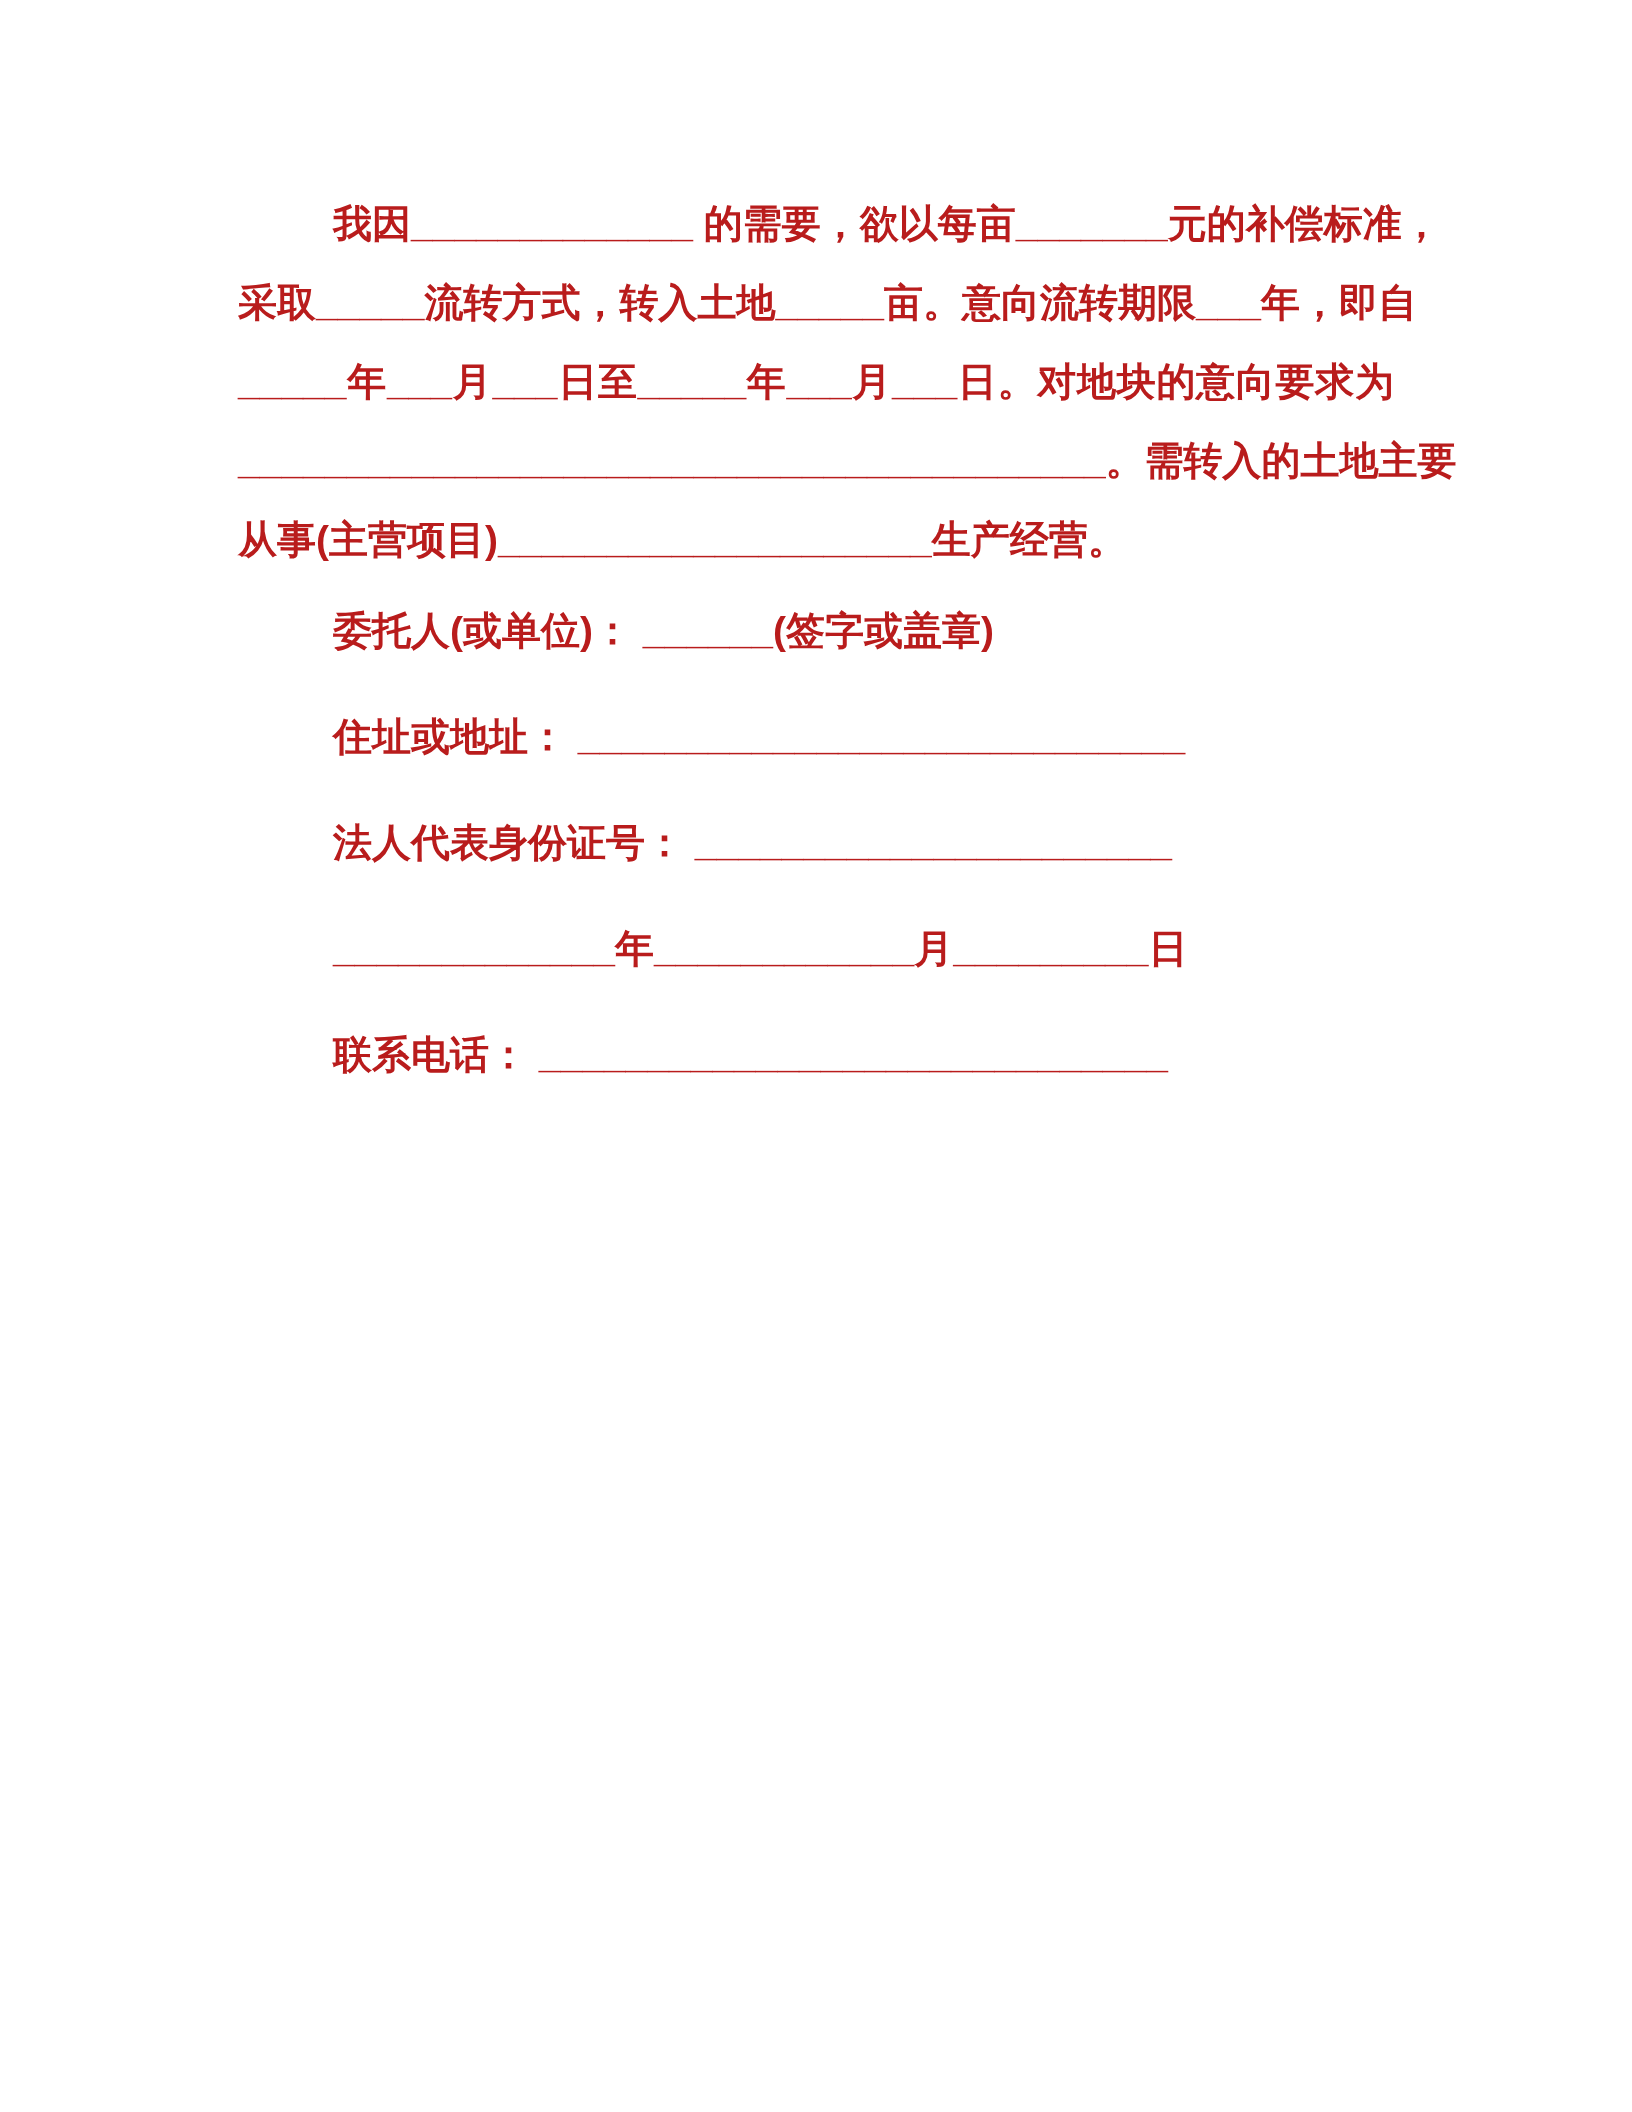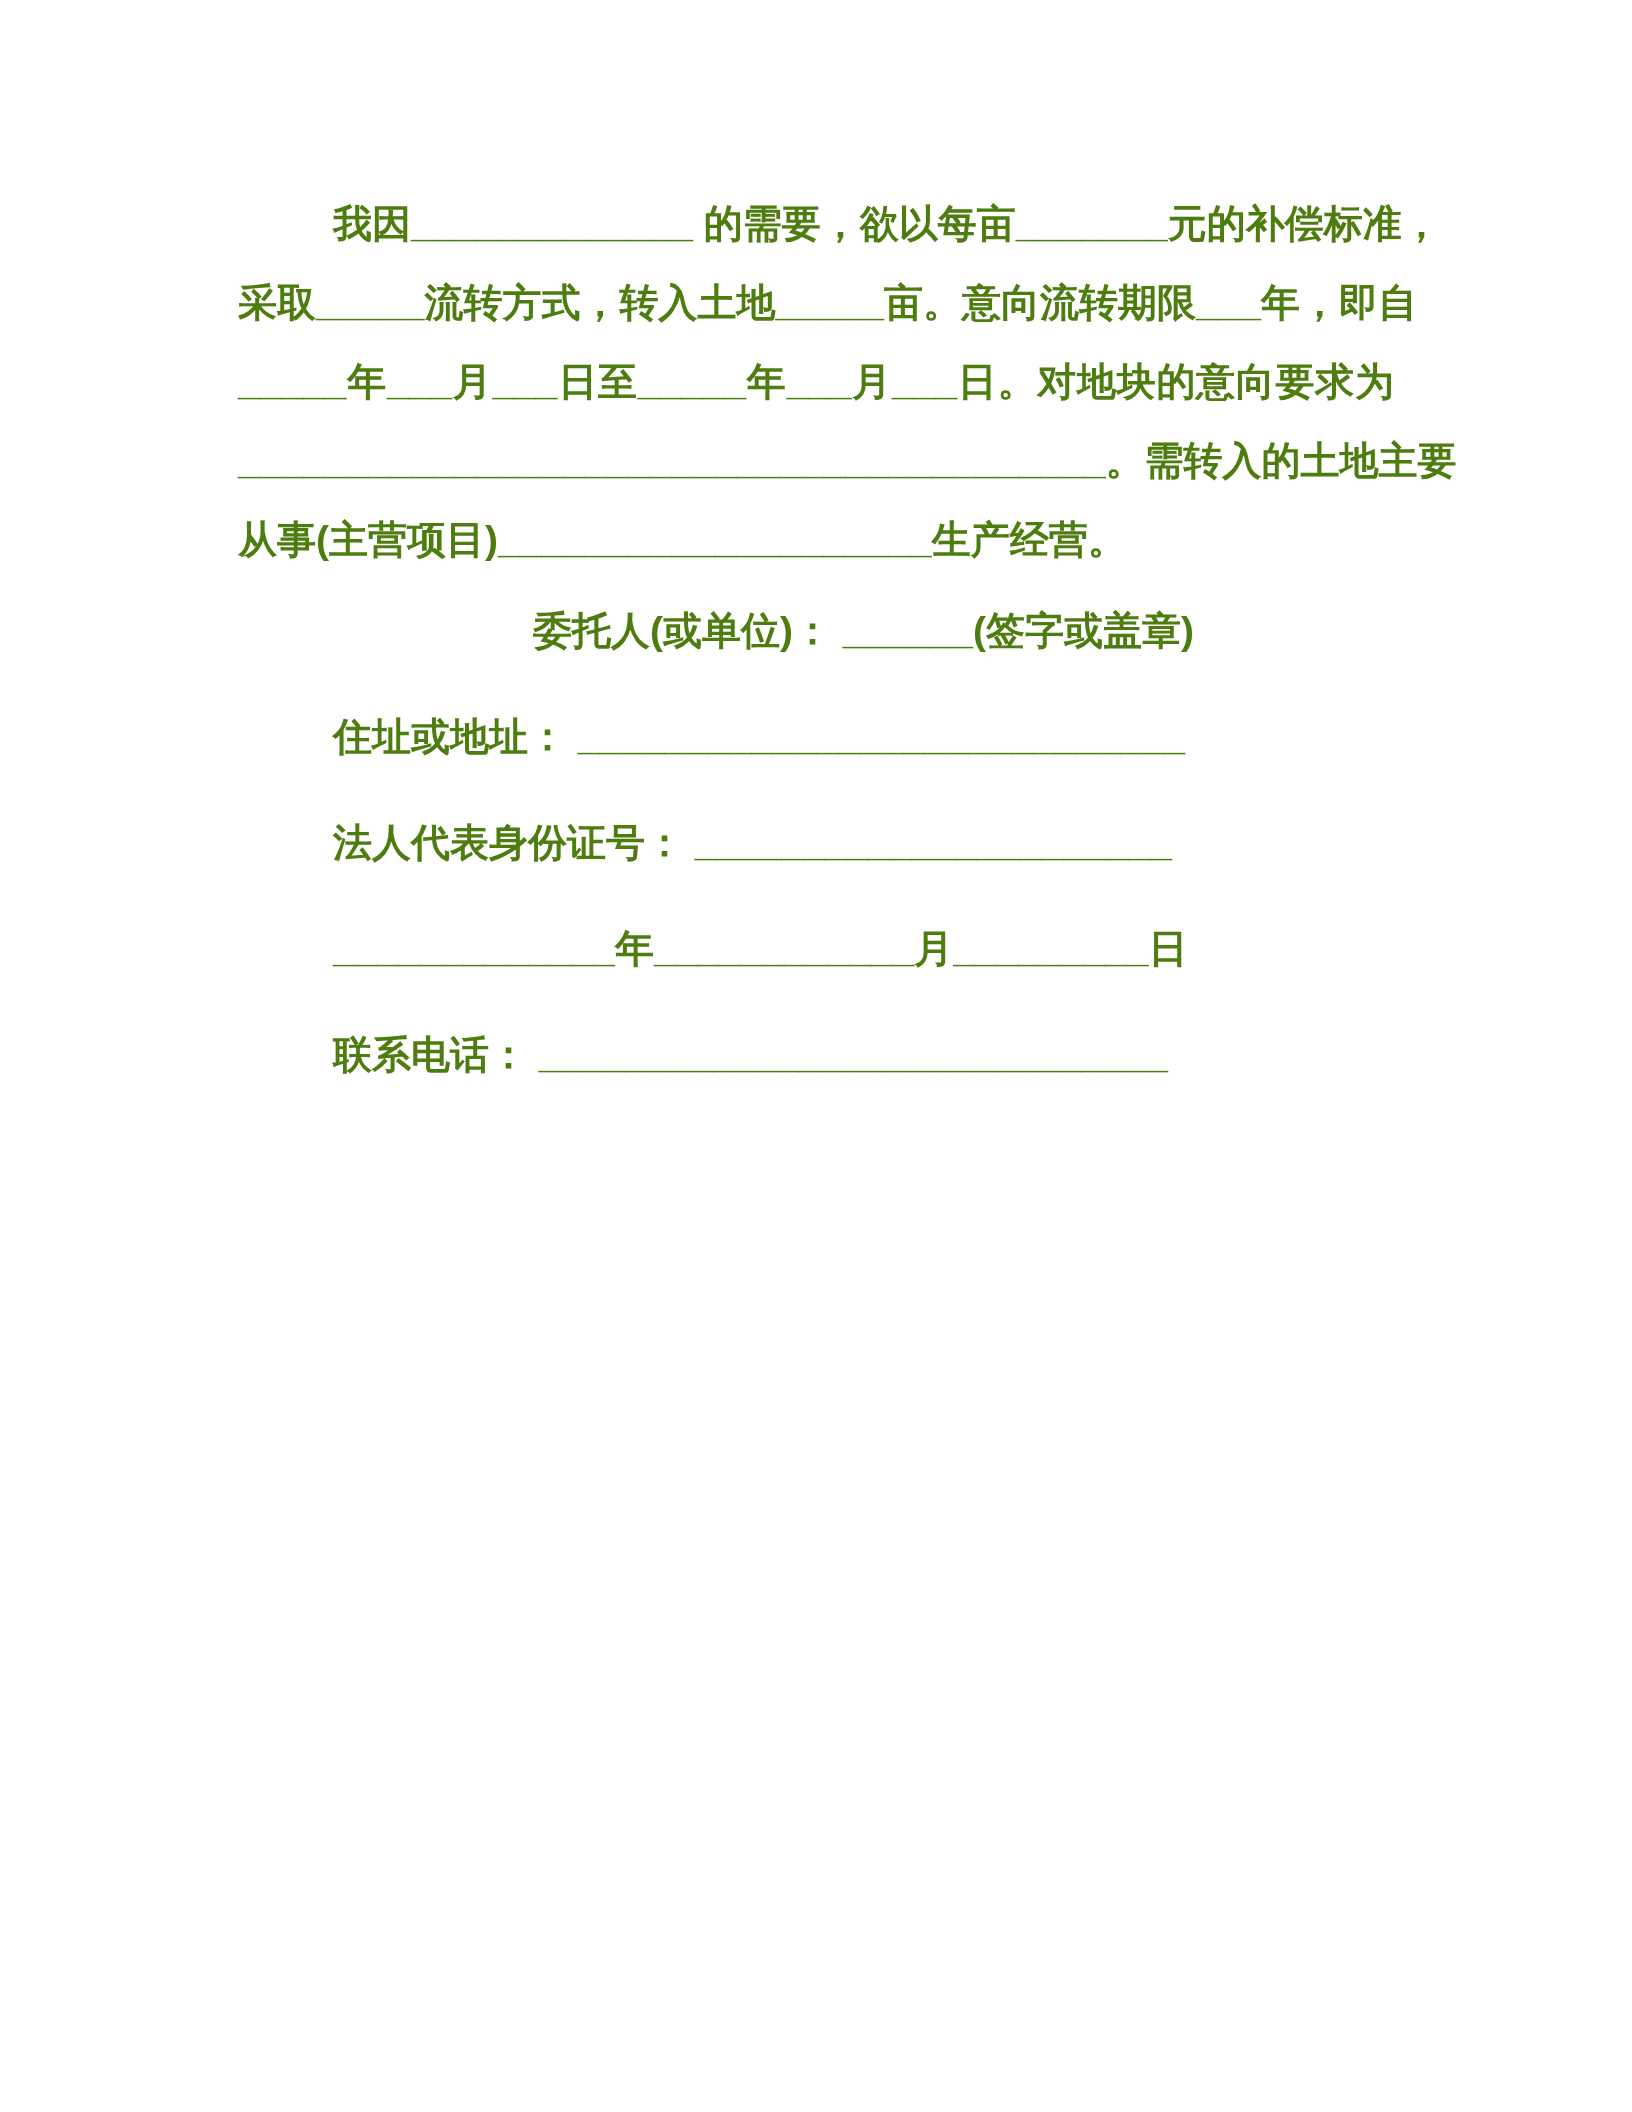--- a/index.html
+++ b/index.html
@@ -38,27 +38,26 @@
   }
   .p2-start {
     margin-top: 20px;
   }
   .sig {
     padding-left: 95px;
     margin-top: 27px;
   }
   .sig-first {
     margin-top: 12px;
-    text-align: center;
   }
 </style>
 </head>
 <body>
 
-<div class="page" style="background: rgb(255, 255, 255); color: #4d7c0f;">
+<div class="page" style="background: rgb(255, 255, 255); color: #b91c1c;">
   <div class="content">
 
     <div class="line just indent">我因_____________ 的需要，欲以每亩_______元的补偿标准，</div>
     <div class="line just">采取_____流转方式，转入土地_____亩。意向流转期限___年，即自</div>
     <div class="line just">_____年___月___日至_____年___月___日。对地块的意向要求为</div>
     <div class="line just">________________________________________。需转入的土地主要</div>
     <div class="line">从事(主营项目)____________________生产经营。</div>
 
 
     <div class="line sig sig-first">委托人(或单位)： ______(签字或盖章)</div>

